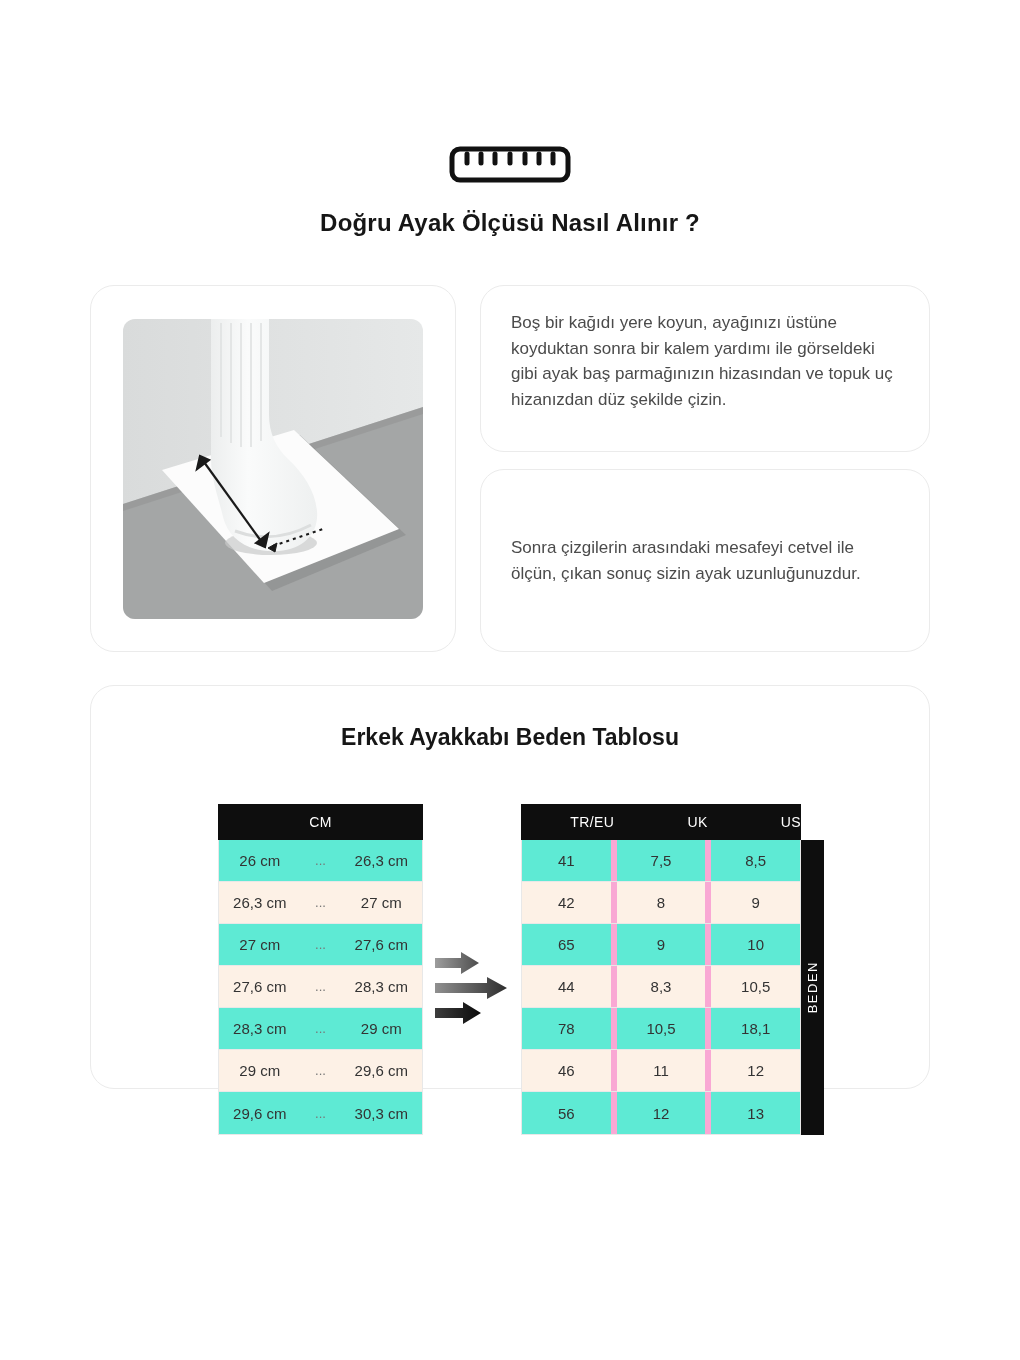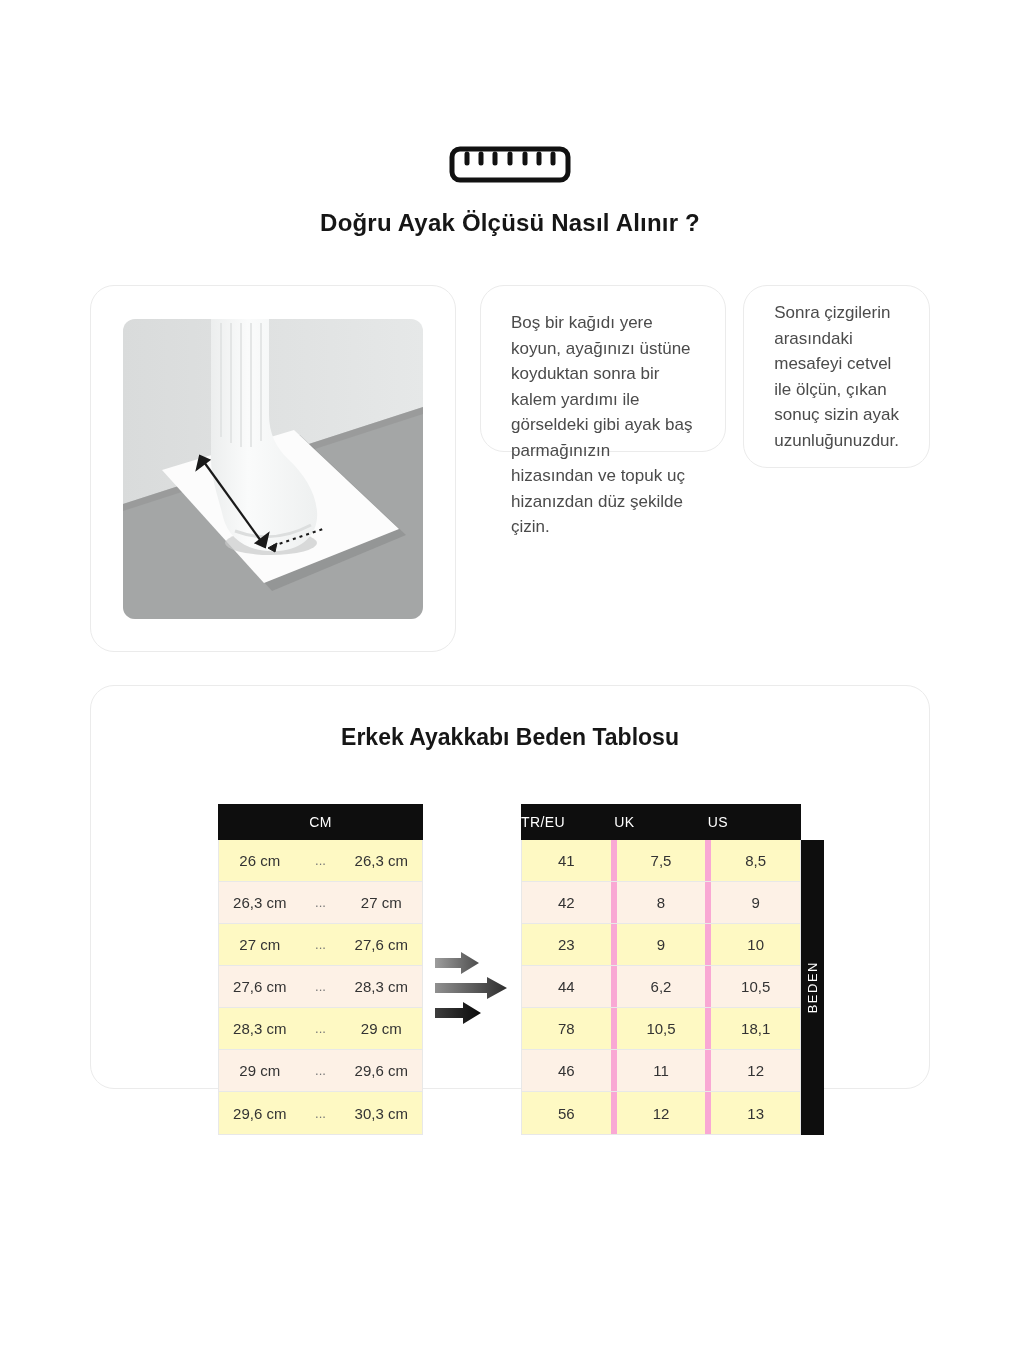--- a/index.html
+++ b/index.html
@@ -44,21 +44,21 @@
   .photo-card {
     width:366px; height:367px;
     display:flex; align-items:center; justify-content:center;
     flex:0 0 auto;
   }
   .photo-frame {
     width:300px; height:300px;
     border-radius:12px;
     overflow:hidden;
   }
-  .col-right { flex:1; display:flex; flex-direction:row; gap:17px; }
+  .col-right { flex:1; display:flex; flex-direction:column; gap:17px; }
   .text-card-1 {
     height:167px;
     padding:24px 30px 0 30px;
   }
   .text-card-2 {
     height:183px;
     padding:4px 30px;
     display:flex; align-items:center;
   }
   .instr {
@@ -98,21 +98,21 @@
   }
   .tbody {
     border:1px solid #e8e8e8;
     border-top:none;
   }
   .trow {
     height:42px;
     display:flex;
     align-items:stretch;
     border-bottom:1px solid #e8e8e8;
-    background:#fef9c3;
+    background:#5eead4;
     font-size:15px;
     color:#333333;
   }
   .trow:last-child { border-bottom:none; }
   .trow.alt { background:#fdf1e6; }
   .tcell {
     flex:1;
     display:flex;
     align-items:center;
     justify-content:center;
@@ -131,21 +131,21 @@
     width:98px; flex:0 0 auto;
     align-self:stretch;
     display:flex; align-items:center; justify-content:center;
     height:367px;
   }
 
   
   .size-table-wrap { position:relative; flex:0 0 auto; }
   .size-table { width:280px; }
   .size-table .thead .hcell {
-    flex:1; text-align:left;
+    flex:1; text-align:right;
   }
   .size-table .tcell { border-right:6px solid #f9a8d4; }
   .size-table .tcell:last-child { border-right:none; }
 
   .beden-bar {
     position:absolute;
     right:-23px; top:36px;
     width:23px; height:295px;
     background:#0e0e0e;
     display:flex; align-items:center; justify-content:center;
@@ -323,27 +323,27 @@
                 <div class="tcell">41</div>
                 <div class="tcell">7,5</div>
                 <div class="tcell">8,5</div>
               </div>
               <div class="trow alt">
                 <div class="tcell">42</div>
                 <div class="tcell">8</div>
                 <div class="tcell">9</div>
               </div>
               <div class="trow">
-                <div class="tcell">23</div>
+                <div class="tcell">65</div>
                 <div class="tcell">9</div>
                 <div class="tcell">10</div>
               </div>
               <div class="trow alt">
                 <div class="tcell">44</div>
-                <div class="tcell">6,2</div>
+                <div class="tcell">8,3</div>
                 <div class="tcell">10,5</div>
               </div>
               <div class="trow">
                 <div class="tcell">78</div>
                 <div class="tcell">10,5</div>
                 <div class="tcell">18,1</div>
               </div>
               <div class="trow alt">
                 <div class="tcell">46</div>
                 <div class="tcell">11</div>

